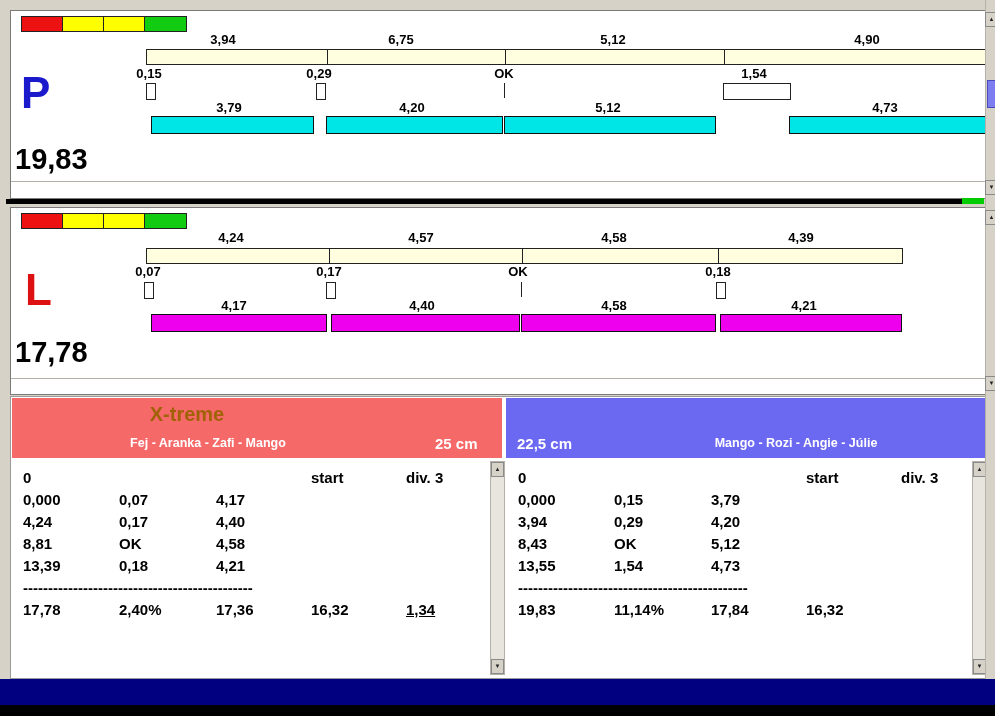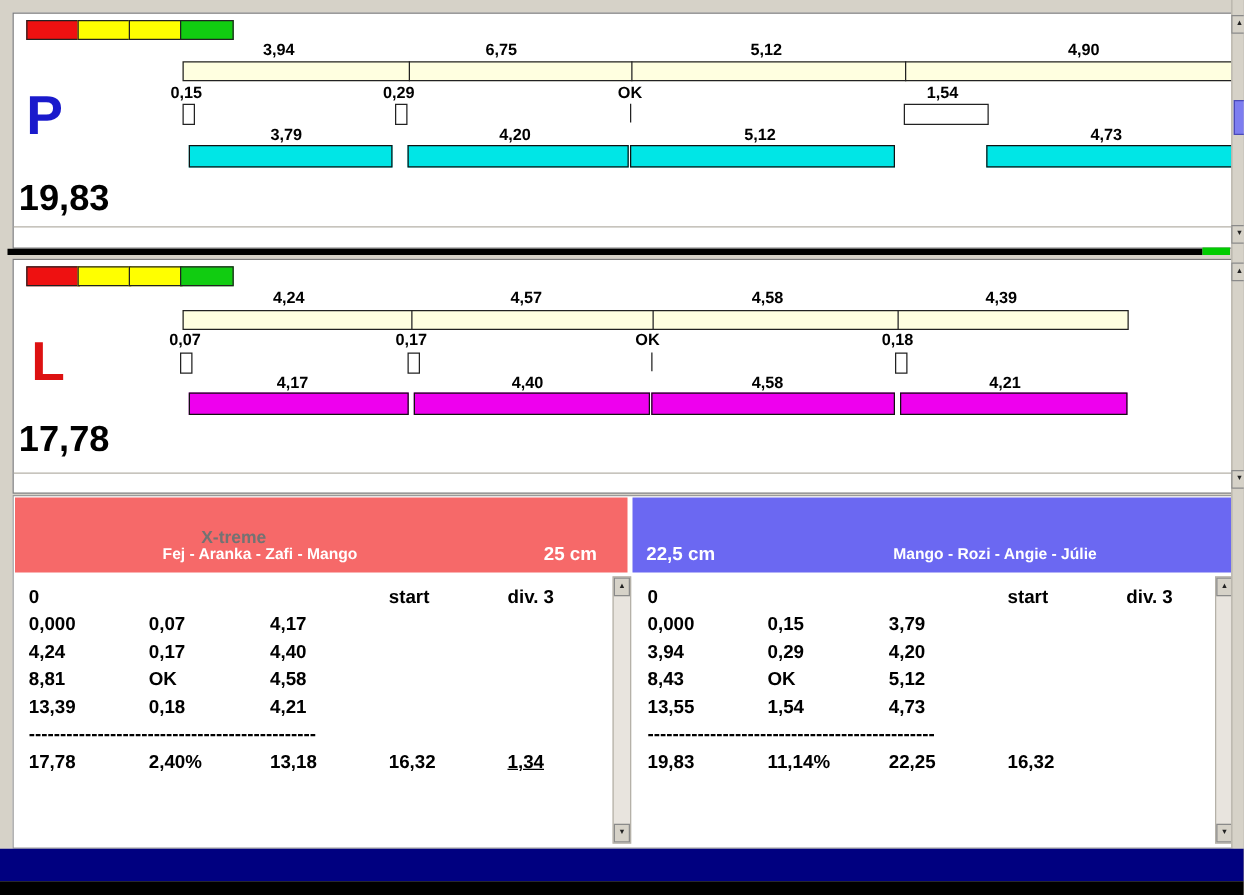--- a/index.html
+++ b/index.html
@@ -30,21 +30,21 @@
   #sep-black{position:absolute;left:6px;top:199px;width:956px;height:5px;background:#000;}
   #sep-green{position:absolute;left:962px;top:198px;width:22px;height:6px;}
   #navy-bar{position:absolute;left:0;top:679px;width:995px;height:26px;background:#000080;}
   #black-bar{position:absolute;left:0;top:705px;width:995px;height:11px;background:#000;}
   #right-strip{position:absolute;left:985px;top:0;width:10px;height:679px;background:#d6d2c8;border-left:1px solid #b5b1a8;}
   .mini-thumb{position:absolute;left:1px;width:8px;background:#7d7df0;border:1px solid #4a4ab8;}
 
   
   #teams{position:absolute;left:10px;top:396px;width:975px;height:281px;background:#fff;border:1px solid #9a9a9a;}
   .team-head{position:absolute;top:1px;height:60px;}
-  .team-name{position:absolute;top:6px;transform:translateX(-50%);font-size:14px;font-weight:bold;color:#737373;white-space:nowrap;margin-top:18px;}
+  .team-name{position:absolute;top:6px;transform:translateX(-50%);font-size:20px;font-weight:bold;color:#a16207;white-space:nowrap;}
   .team-members{position:absolute;top:39px;transform:translateX(-50%);font-size:12.5px;font-weight:bold;color:#fff;white-space:nowrap;}
   .team-height{position:absolute;top:38px;font-size:15px;font-weight:bold;color:#fff;white-space:nowrap;}
   #timestamp{position:absolute;left:394px;top:0;width:205px;height:30px;background:#fff;border:1px solid #333;z-index:3;
              font-size:16px;color:#000;text-align:center;line-height:28px;}
   .cell{position:absolute;font-size:15px;font-weight:bold;color:#000;white-space:nowrap;}
   .dashline{position:absolute;font-size:15px;font-weight:bold;color:#000;white-space:nowrap;letter-spacing:0;}
   .vscroll{position:absolute;width:13px;background:#e8e4de;border:1px solid #b5b1a8;}
   .sbtn{position:absolute;left:0;width:11px;height:13px;background:#d6d2c8;border:1px solid #8a8a8a;
         font-size:6px;line-height:12px;text-align:center;color:#222;}
 </style>
@@ -167,21 +167,21 @@
     <div class="cell" style="left:108px;top:138px;">OK</div>
     <div class="cell" style="left:205px;top:138px;">4,58</div>
     <div class="cell" style="left:12px;top:160px;">13,39</div>
     <div class="cell" style="left:108px;top:160px;">0,18</div>
     <div class="cell" style="left:205px;top:160px;">4,21</div>
 
     <div class="dashline" style="left:12px;top:182px;">----------------------------------------------</div>
 
     <div class="cell" style="left:12px;top:204px;">17,78</div>
     <div class="cell" style="left:108px;top:204px;">2,40%</div>
-    <div class="cell" style="left:205px;top:204px;">13,18</div>
+    <div class="cell" style="left:205px;top:204px;">17,36</div>
     <div class="cell" style="left:300px;top:204px;">16,32</div>
     <div class="cell" style="left:395px;top:204px;text-decoration:underline;">1,34</div>
 
     <div class="cell" style="left:507px;top:72px;">0</div>
     <div class="cell" style="left:795px;top:72px;">start</div>
     <div class="cell" style="left:890px;top:72px;">div. 3</div>
 
     <div class="cell" style="left:507px;top:94px;">0,000</div>
     <div class="cell" style="left:603px;top:94px;">0,15</div>
     <div class="cell" style="left:700px;top:94px;">3,79</div>
@@ -192,21 +192,21 @@
     <div class="cell" style="left:603px;top:138px;">OK</div>
     <div class="cell" style="left:700px;top:138px;">5,12</div>
     <div class="cell" style="left:507px;top:160px;">13,55</div>
     <div class="cell" style="left:603px;top:160px;">1,54</div>
     <div class="cell" style="left:700px;top:160px;">4,73</div>
 
     <div class="dashline" style="left:507px;top:182px;">----------------------------------------------</div>
 
     <div class="cell" style="left:507px;top:204px;">19,83</div>
     <div class="cell" style="left:603px;top:204px;">11,14%</div>
-    <div class="cell" style="left:700px;top:204px;">22,25</div>
+    <div class="cell" style="left:700px;top:204px;">17,84</div>
     <div class="cell" style="left:795px;top:204px;">16,32</div>
 
     <div class="vscroll" style="left:479px;top:64px;height:212px;">
       <div class="sbtn" style="top:0;">▲</div>
       <div class="sbtn" style="top:197px;">▼</div>
     </div>
     <div class="vscroll" style="left:961px;top:64px;height:212px;">
       <div class="sbtn" style="top:0;">▲</div>
       <div class="sbtn" style="top:197px;">▼</div>
     </div>

